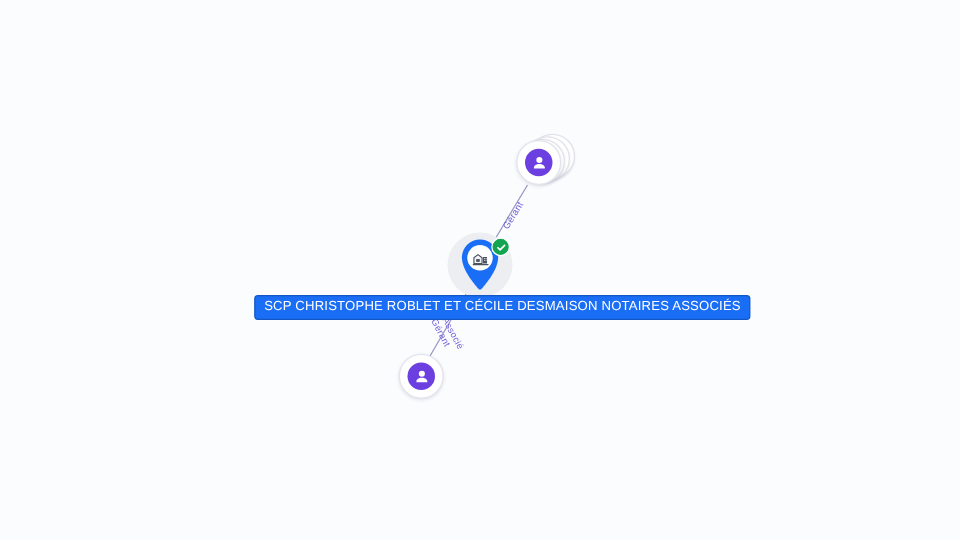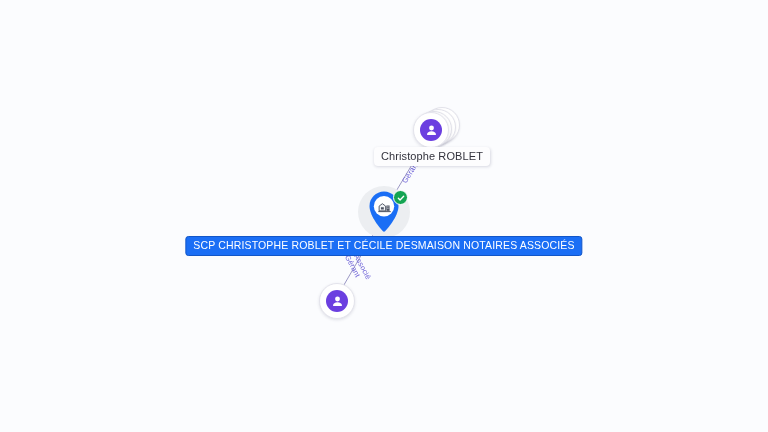--- a/index.html
+++ b/index.html
@@ -187,21 +187,20 @@
       <div class="avatar-circle">
         <div class="avatar-inner">
           <svg width="15" height="15" viewBox="0 0 24 24" fill="#ffffff">
             <circle cx="12" cy="8" r="3.9"></circle>
             <path d="M12 13.2c-4.2 0-7 2.3-7 4.4V19h14v-1.4c0-2.1-2.8-4.4-7-4.4z"></path>
           </svg>
         </div>
       </div>
     </div>
   </div>
-  <div class="node-label" style="left:432px; top:147px;">Christophe ROBLET</div>
 
   <div class="node" style="left:336px; top:300px;">
     <div class="avatar-wrap" style="width:34px;height:34px;">
       <div class="avatar-circle">
         <div class="avatar-inner">
           <svg width="15" height="15" viewBox="0 0 24 24" fill="#ffffff">
             <circle cx="12" cy="8" r="3.9"></circle>
             <path d="M12 13.2c-4.2 0-7 2.3-7 4.4V19h14v-1.4c0-2.1-2.8-4.4-7-4.4z"></path>
           </svg>
         </div>
@@ -230,15 +229,15 @@
       </svg>
 
       <div class="pin-badge">
         <svg width="8" height="8" viewBox="0 0 24 24" fill="none" stroke="#ffffff" stroke-width="4" stroke-linecap="round" stroke-linejoin="round">
           <path d="M4 12.6l5.2 5.2L20 6.8"></path>
         </svg>
       </div>
     </div>
   </div>
 
-  <div class="company-label" style="left:384px; top:236px;">SCP CHRISTOPHE ROBLET ET CÉCILE DESMAISON NOTAIRES ASSOCIÉS</div>
+  <div class="company-label" style="left:402px; top:236px;">SCP CHRISTOPHE ROBLET ET CÉCILE DESMAISON NOTAIRES ASSOCIÉS</div>
 
 </div>
 
 </body></html>

